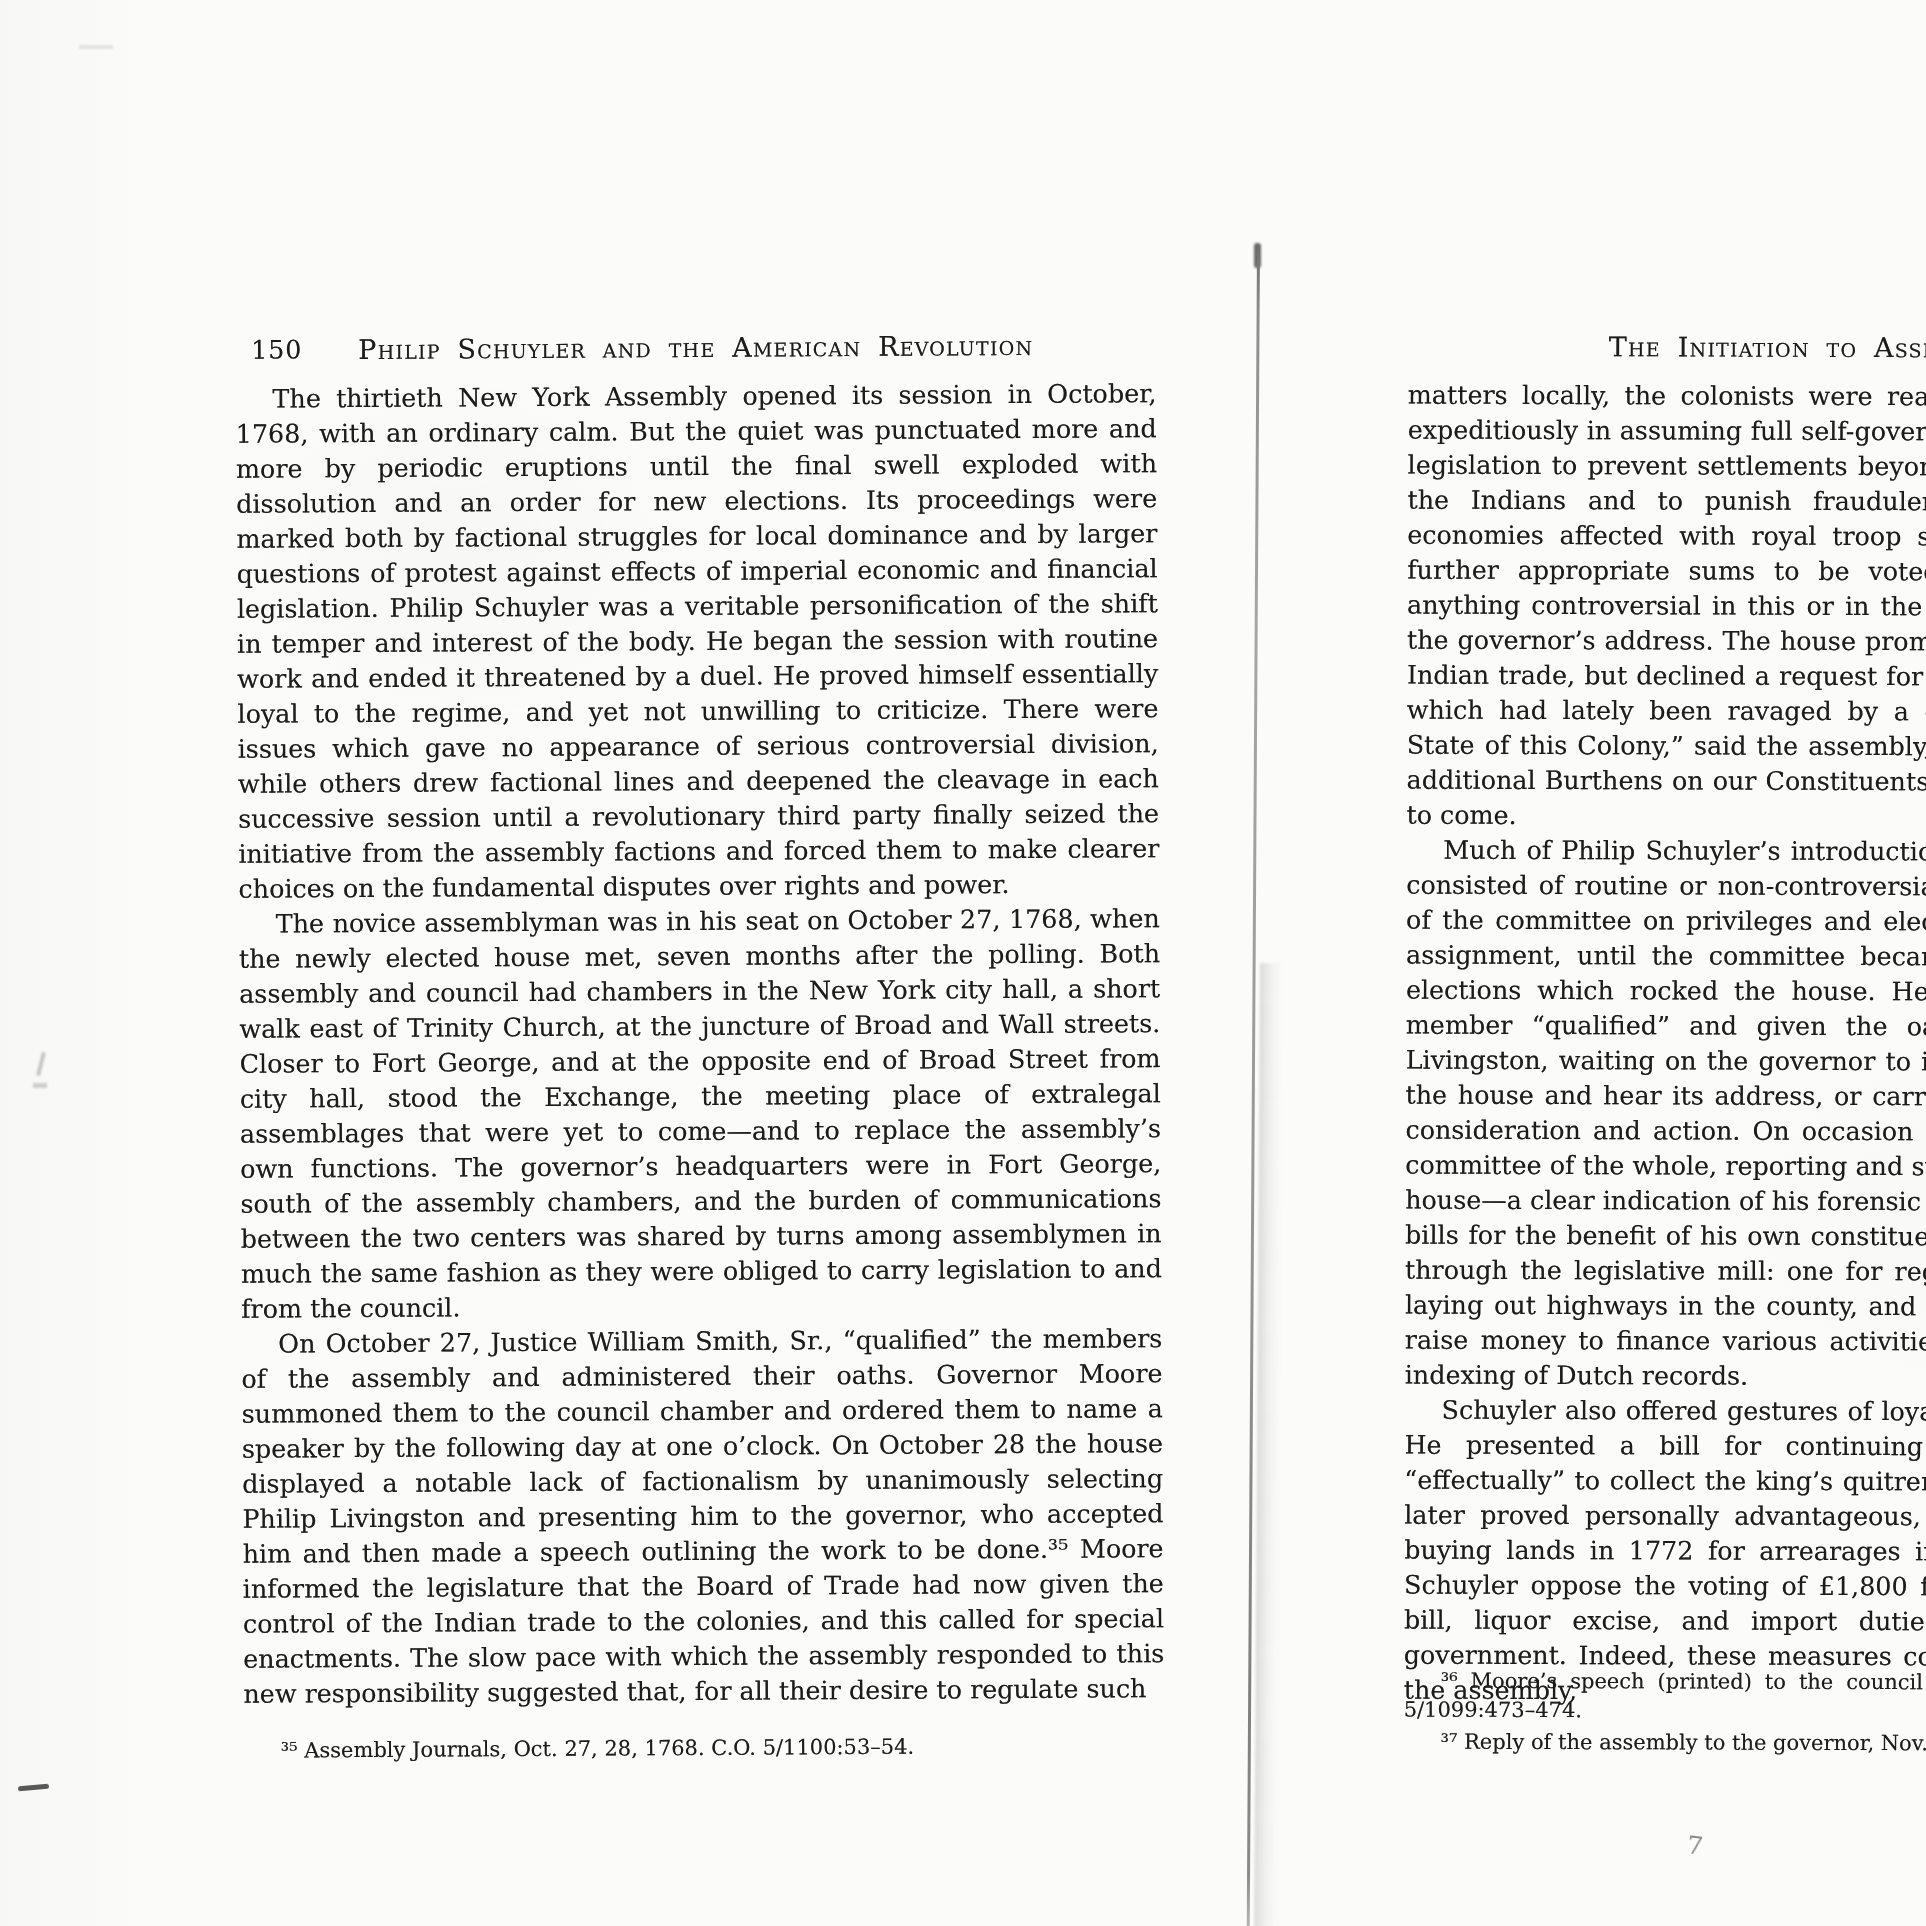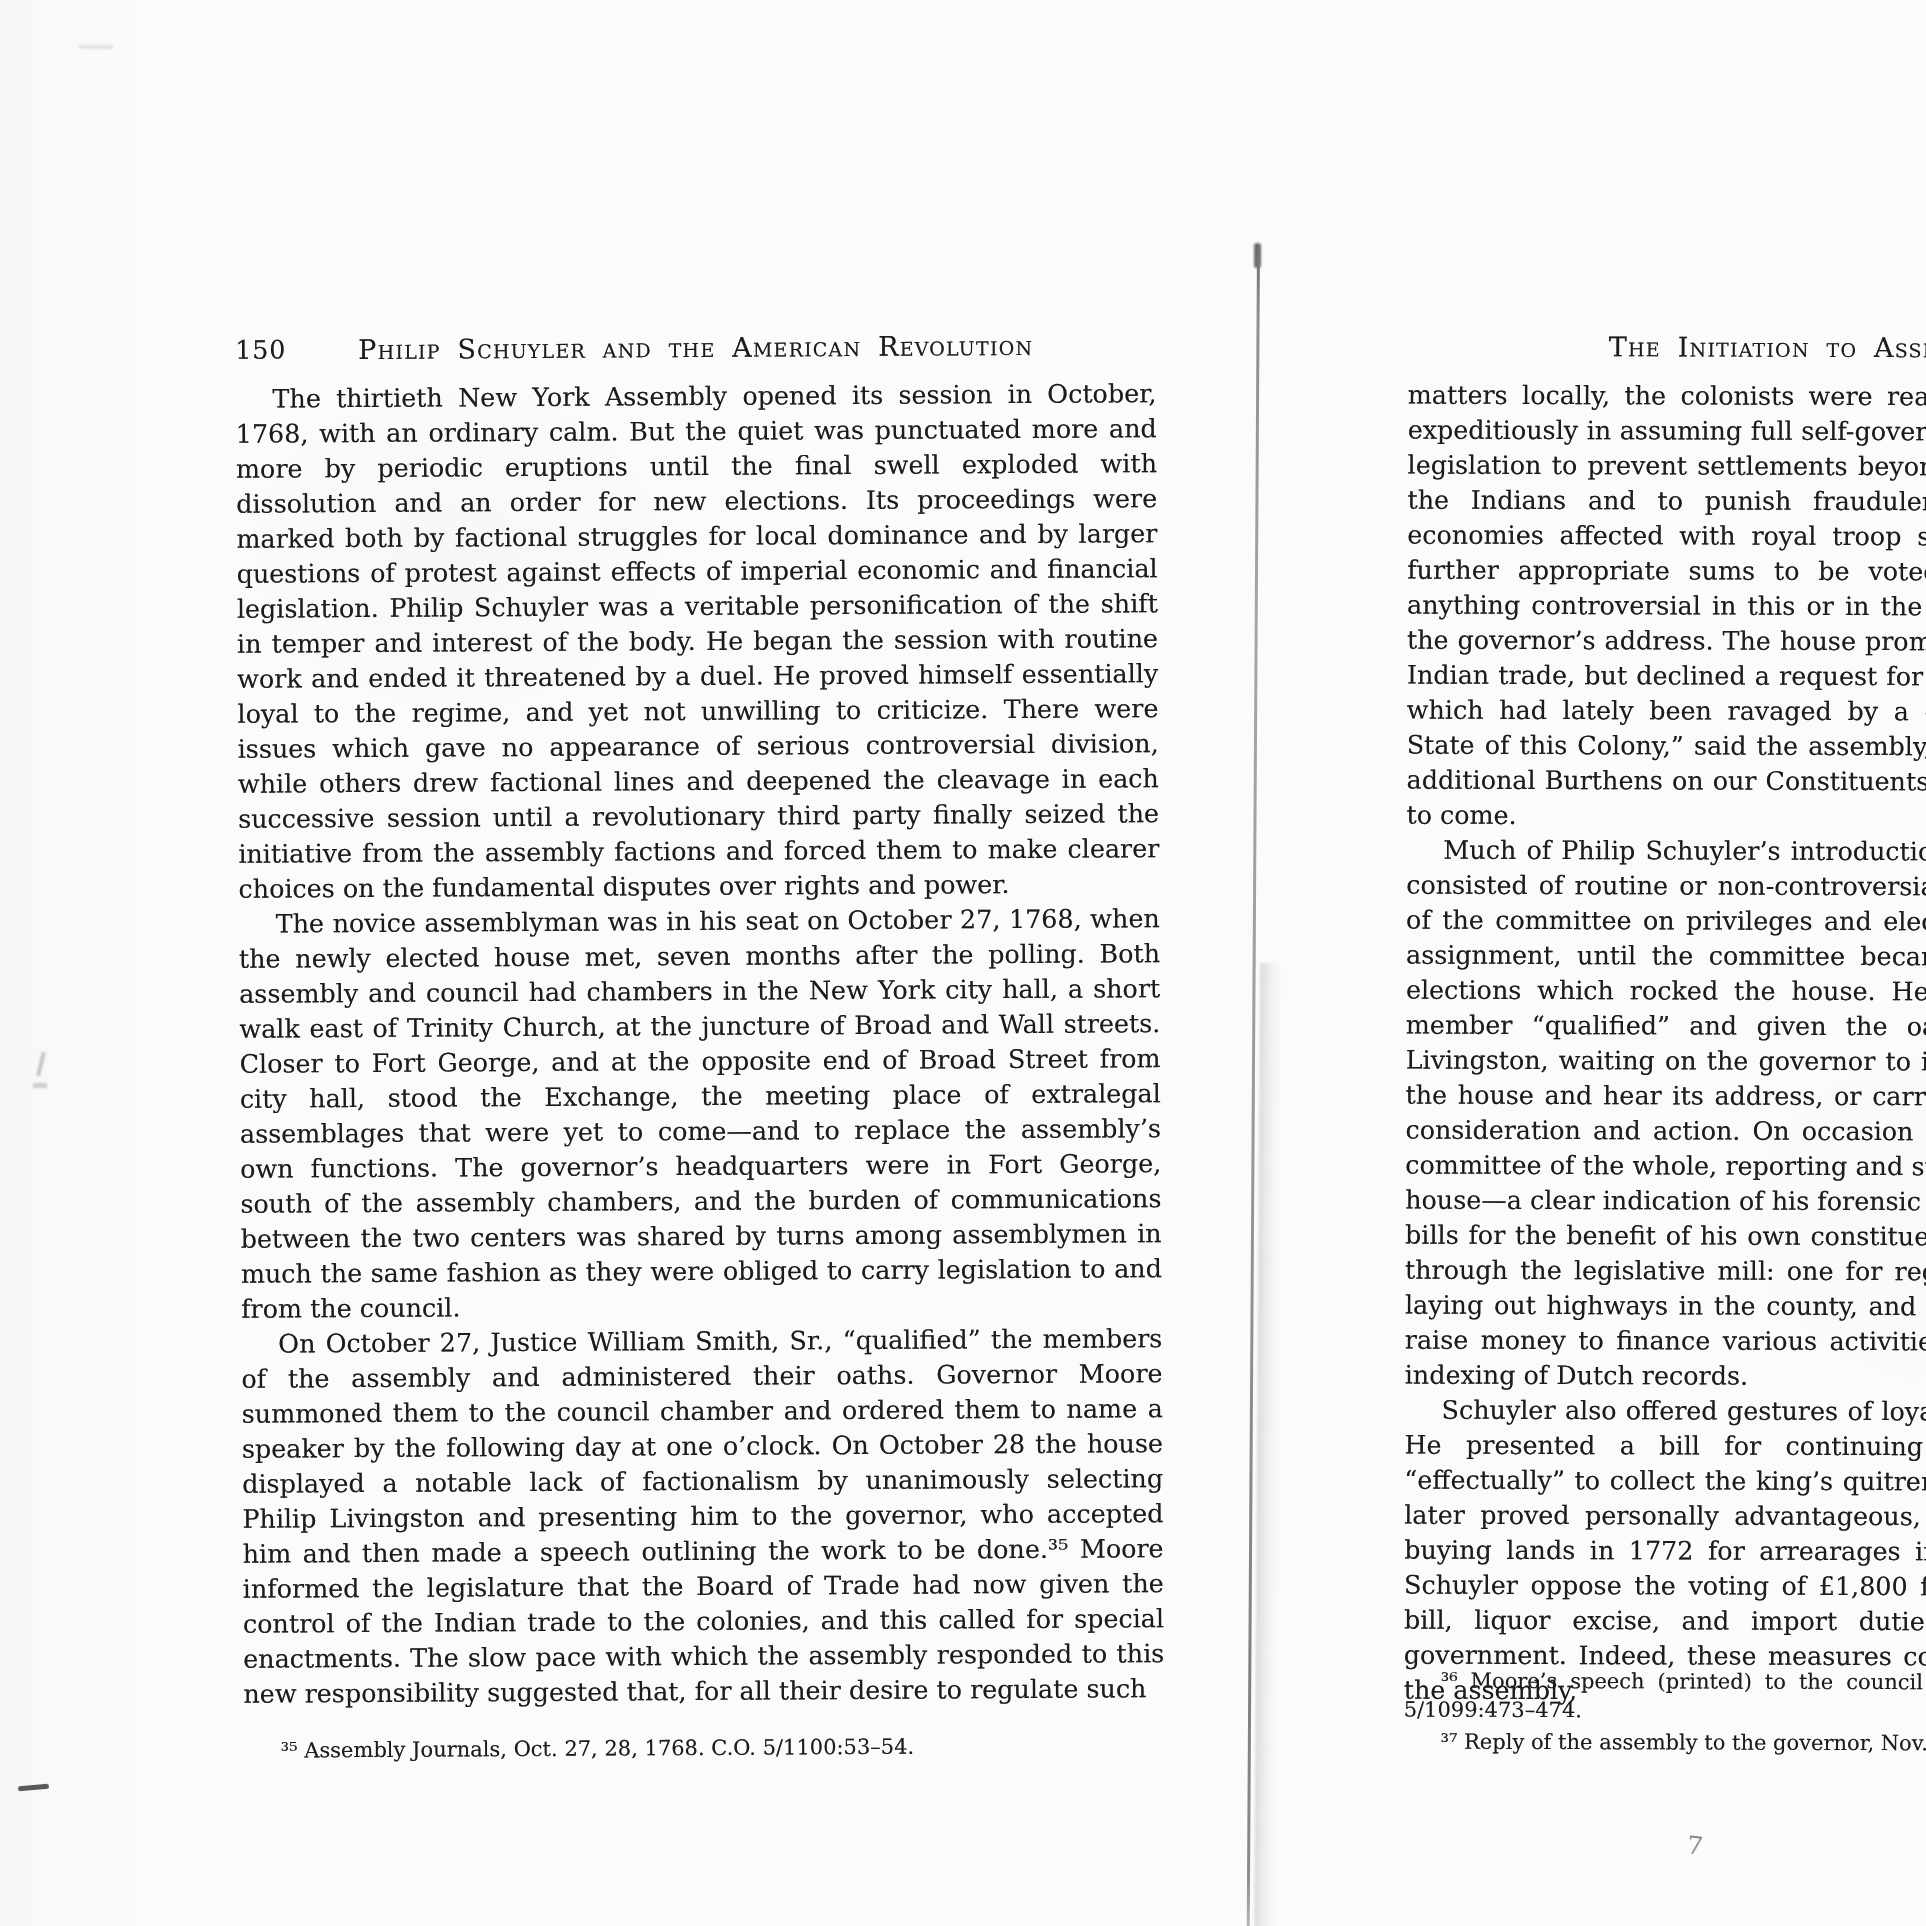--- a/index.html
+++ b/index.html
@@ -41,21 +41,21 @@
   .running-head.right-head { left: 1406px; }
   .page-num {
     position: absolute;
     top: 0;
     font-size: 25.4px;
     line-height: 39px;
     font-variant: normal;
     letter-spacing: 0.8px;
     word-spacing: normal;
   }
-  .page-num.num-left  { left: 0; }
+  .page-num.num-left  { left: 16px; }
 
   
   .text-column {
     position: absolute;
     top: 379px;
     width: 921px;
     font-size: 25.4px;
     line-height: 35px;
     text-align: justify;
     text-shadow: 0 0 0.6px rgba(25,25,25,0.55);

